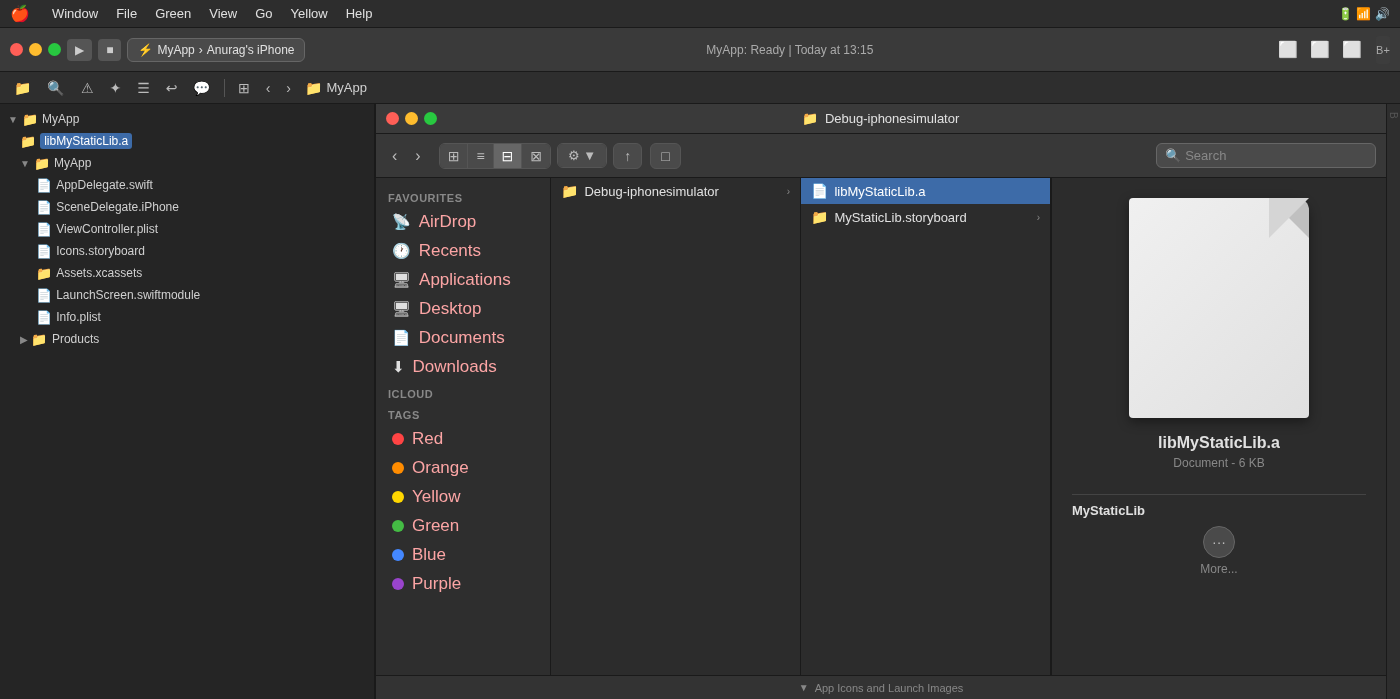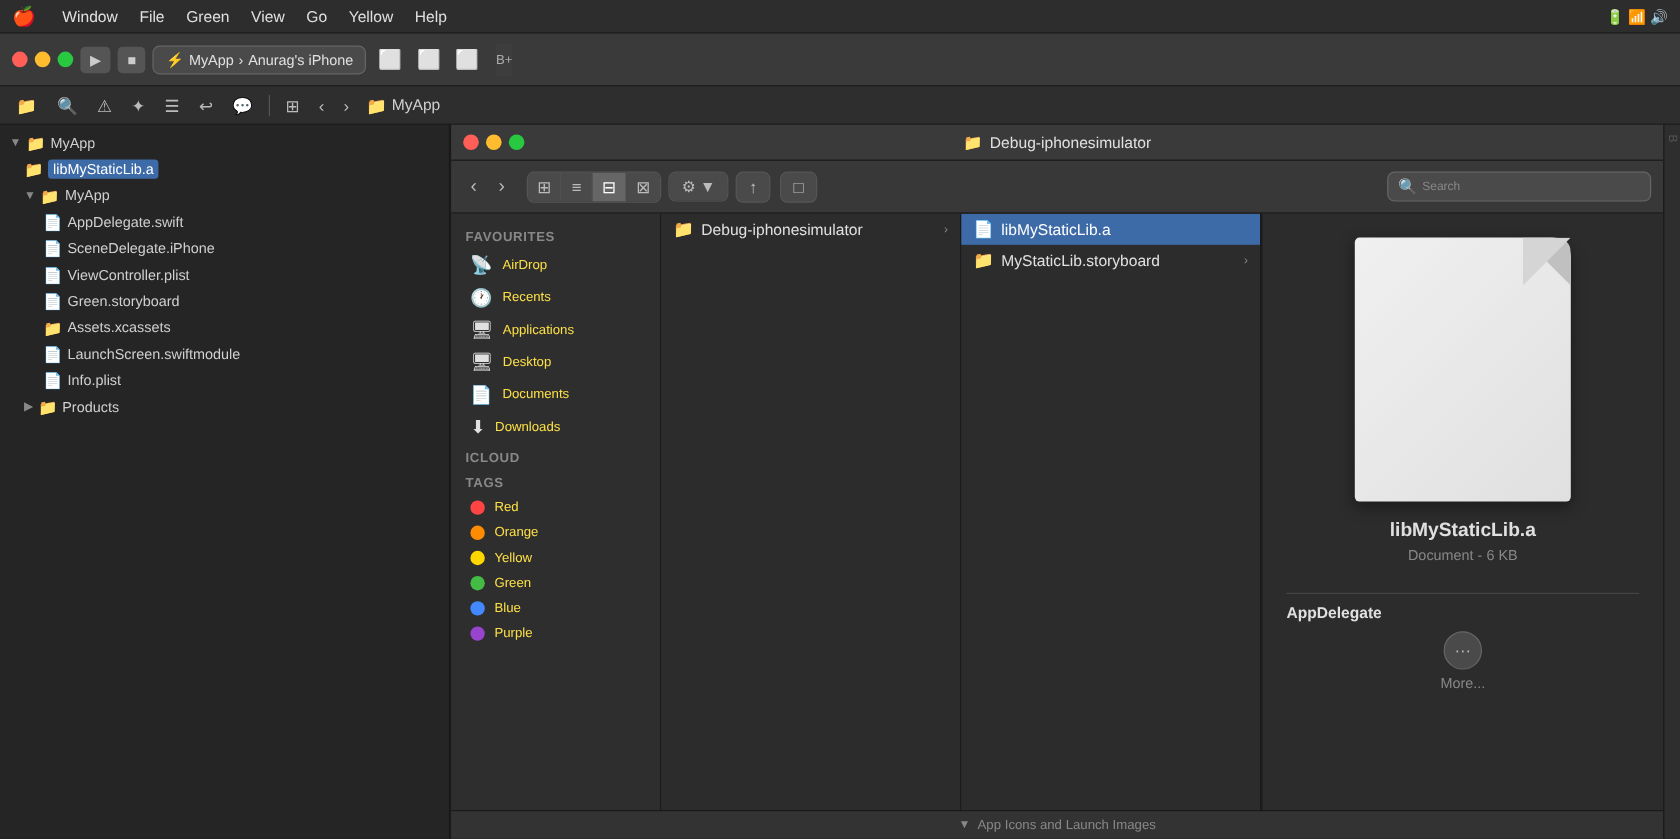--- a/index.html
+++ b/index.html
@@ -255,21 +255,21 @@
       display: flex;
       align-items: center;
       padding: 4px 8px;
       gap: 4px;
       width: 220px;
     }
     .finder-search-box input {
       background: none;
       border: none;
       color: #f9a8d4;
-      font-size: 10px;
+      font-size: 13px;
       outline: none;
       flex: 1;
     }
     .finder-search-box input::placeholder { color: #888; }
 
     
     .finder-content {
       display: flex;
       flex: 1;
       overflow: hidden;
@@ -295,21 +295,21 @@
     .sidebar-item {
       display: flex;
       align-items: center;
       padding: 4px 12px;
       cursor: pointer;
       gap: 8px;
       border-radius: 5px;
       margin: 1px 4px;
     }
     .sidebar-item-icon { font-size: 15px; flex-shrink: 0; }
-    .sidebar-item-label { font-size: 11px; color: #fde047; }
+    .sidebar-item-label { font-size: 17px; color: #fca5a5; }
     .tag-dot {
       width: 12px; height: 12px;
       border-radius: 50%;
       flex-shrink: 0;
     }
 
     
     .finder-columns {
       flex: 1;
       display: flex;
@@ -461,20 +461,23 @@
     <span>▶</span>
   </button>
   <button class="toolbar-btn">
     <span>■</span>
   </button>
   <div class="toolbar-scheme">
     <span>⚡</span>
     <span>MyApp</span>
     <span>›</span>
     <span>Anurag's iPhone</span>
+  </div>
+  <div class="status-area">
+    <span>MyApp: Ready | Today at 13:15</span>
   </div>
   <div class="toolbar-icons">
     <button class="toolbar-icon-btn">⬜</button>
     <button class="toolbar-icon-btn">⬜</button>
     <button class="toolbar-icon-btn">⬜</button>
   </div>
   <div style="width:14px; height:28px; background:#3d3d3d; border-radius:3px; display:flex; align-items:center; justify-content:center; cursor:pointer; margin-left:4px;">
     <span style="font-size:11px; color:#aaa;">B+</span>
   </div>
 </div>
@@ -525,21 +528,21 @@
     <div class="file-tree-item indent-2">
       <span class="file-icon" style="color:#e8904a;">📄</span>
       <span class="file-name">SceneDelegate.iPhone</span>
     </div>
     <div class="file-tree-item indent-2">
       <span class="file-icon" style="color:#e8904a;">📄</span>
       <span class="file-name">ViewController.plist</span>
     </div>
     <div class="file-tree-item indent-2">
       <span class="file-icon" style="color:#e8904a;">📄</span>
-      <span class="file-name">Green.storyboard</span>
+      <span class="file-name">Icons.storyboard</span>
     </div>
     <div class="file-tree-item indent-2">
       <span class="file-icon" style="color:#c8a04a;">📁</span>
       <span class="file-name">Assets.xcassets</span>
     </div>
     <div class="file-tree-item indent-2">
       <span class="file-icon" style="color:#e8904a;">📄</span>
       <span class="file-name">LaunchScreen.swiftmodule</span>
     </div>
     <div class="file-tree-item indent-2">
@@ -672,21 +675,21 @@
             <span class="col-name">MyStaticLib.storyboard</span>
             <span class="col-arrow">›</span>
           </div>
         </div>
 
         <div class="finder-preview">
           <div class="preview-file-icon"></div>
           <div class="preview-filename">libMyStaticLib.a</div>
           <div class="preview-fileinfo">Document - 6 KB</div>
           <div class="preview-divider"></div>
-          <div class="preview-section-title">AppDelegate</div>
+          <div class="preview-section-title">MyStaticLib</div>
           <div class="preview-more-btn">
             <span>···</span>
           </div>
           <div class="preview-more-label">More...</div>
         </div>
 
       </div>
     </div>
 
     <div class="finder-bottom-bar">

